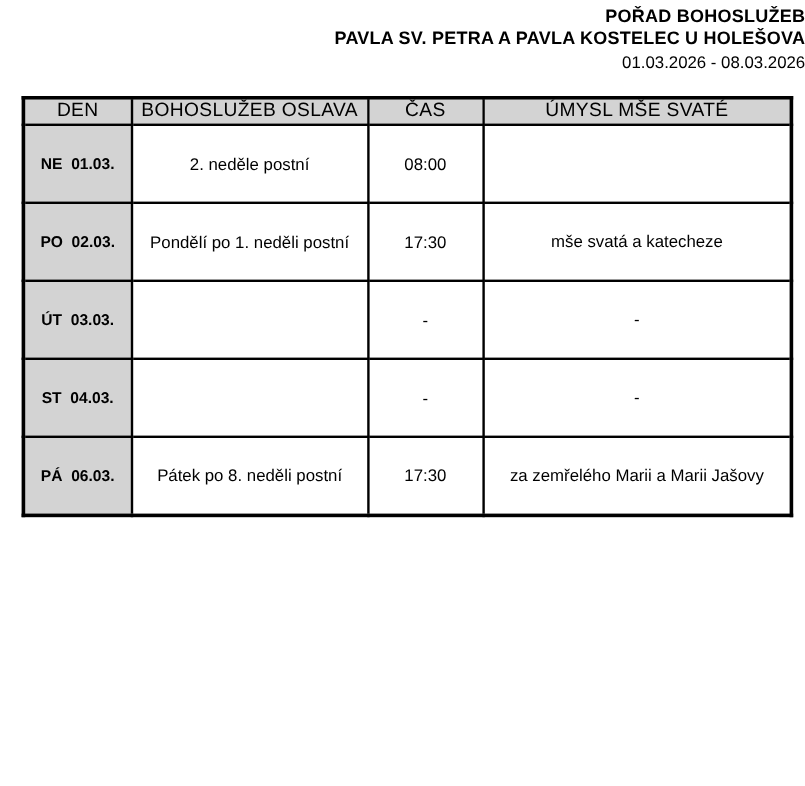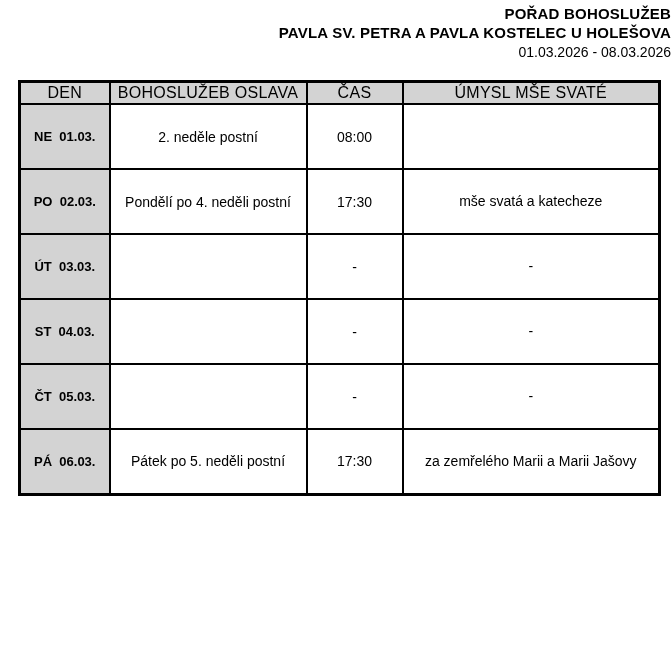--- a/index.html
+++ b/index.html
@@ -94,21 +94,21 @@
     <td class="day-cell">NE&nbsp;&nbsp;01.03.</td>
     <td>2. neděle postní</td>
     <td>08:00</td>
     <td>
       <div class="intention-text"></div>
     </td>
   </tr>
 
   <tr>
     <td class="day-cell">PO&nbsp;&nbsp;02.03.</td>
-    <td>Pondělí po 4. neděli postní</td>
+    <td>Pondělí po 1. neděli postní</td>
     <td>17:30</td>
     <td>
       <div class="intention-text">mše svatá a katecheze</div>
     </td>
   </tr>
 
   <tr>
     <td class="day-cell">ÚT&nbsp;&nbsp;03.03.</td>
     <td></td>
     <td>-</td>
@@ -119,32 +119,24 @@
 
   <tr>
     <td class="day-cell">ST&nbsp;&nbsp;04.03.</td>
     <td></td>
     <td>-</td>
     <td>
       <div class="intention-text">-</div>
     </td>
   </tr>
 
-  <tr>
-    <td class="day-cell">ČT&nbsp;&nbsp;05.03.</td>
-    <td></td>
-    <td>-</td>
-    <td>
-      <div class="intention-text">-</div>
-    </td>
-  </tr>
 
   <tr>
     <td class="day-cell">PÁ&nbsp;&nbsp;06.03.</td>
-    <td>Pátek po 5. neděli postní</td>
+    <td>Pátek po 8. neděli postní</td>
     <td>17:30</td>
     <td>
       <div class="intention-text">za zemřelého Marii a Marii Jašovy</div>
     </td>
   </tr>
 
 
 </tbody>
 </table>
 

